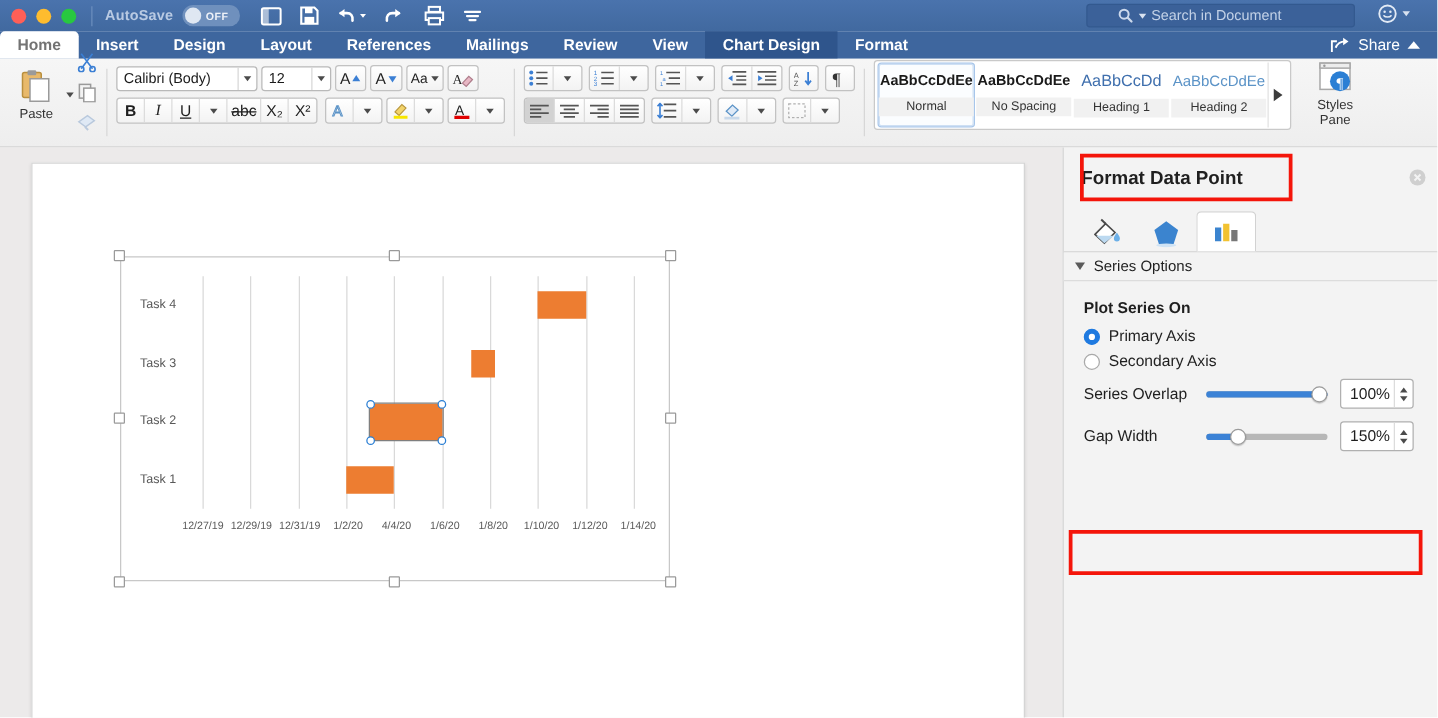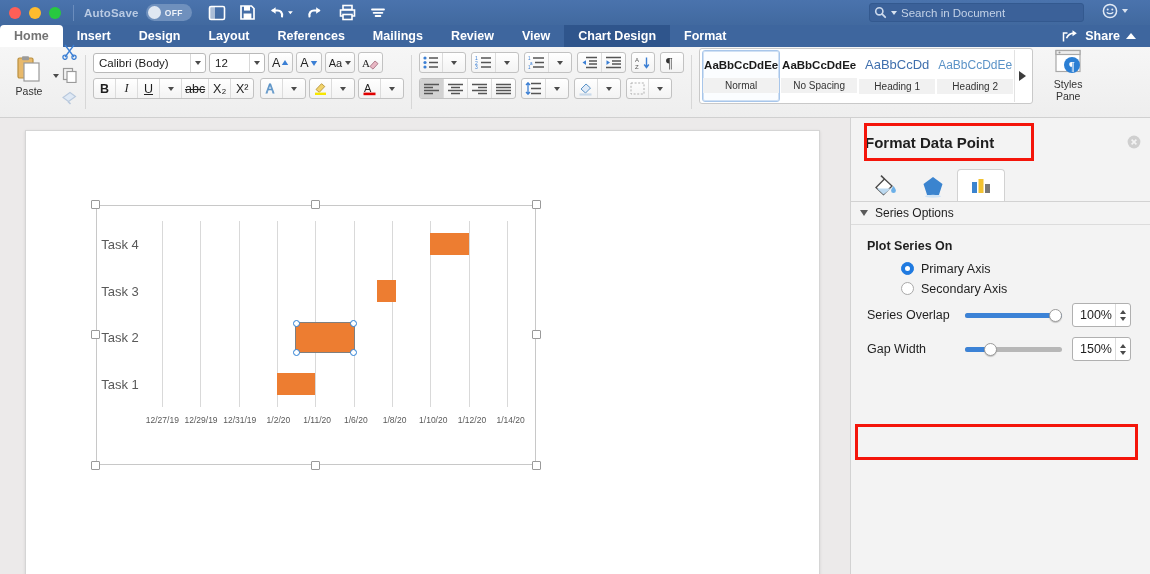--- a/index.html
+++ b/index.html
@@ -39,21 +39,21 @@
   .tbicons { display: flex; align-items: center; gap: 13px; margin-left: 16px; }
   .tbicon { cursor: default; display: flex; align-items: center; }
   .tbicon svg { display: block; }
   .doctitle {
     position: absolute; left: 0; right: 0; text-align: center;
     color: #ffffff; font-size: 13px; top: 4px; pointer-events: none;
   }
   .search-box {
     position: absolute; right: 66px; top: 3px; width: 215px; height: 19px;
     background: #3b6199; border: 1px solid #33598f; border-radius: 3px;
-    display: flex; align-items: center; padding-left: 4px; gap: 4px;
+    display: flex; align-items: center; padding-left: 24px; gap: 4px;
   }
   .search-ph { color: #c3d2e7; font-size: 11.5px; }
   .smiley-wrap {
     position: absolute; right: 22px; top: 3px; display: flex; align-items: center; gap: 4px;
   }
   .caret-d {
     width: 0; height: 0; border-left: 3.5px solid transparent;
     border-right: 3.5px solid transparent; border-top: 4px solid #d8e2f0;
   }
 
@@ -67,21 +67,21 @@
     color: #ffffff; font-size: 12.5px; font-weight: bold; cursor: default;
   }
   .tab.active {
     background: #ffffff; color: #737373; border-radius: 4px 4px 0 0;
   }
   .tab.ctx { background: #2f558c; color: #ffffff; }
   .share-wrap {
     position: absolute; right: 14px; top: 0; height: 22px;
     display: flex; align-items: center; gap: 6px;
   }
-  .share-txt { color: #ffffff; font-size: 12.5px; font-weight: bold; }
+  .share-txt { color: #ffffff; font-size: 12.5px; font-weight: normal; }
   .chev-up {
     width: 0; height: 0; border-left: 5px solid transparent;
     border-right: 5px solid transparent; border-bottom: 6px solid #ffffff;
   }
 
   
   .ribbon {
     position: absolute; top: 47px; left: 0; width: 1150px; height: 71px;
     background: linear-gradient(to bottom,#f6f6f6 0%,#eeeeee 100%);
     border-bottom: 1px solid #d0d0d0;
@@ -181,22 +181,22 @@
   }
   .handle {
     position: absolute; width: 9px; height: 9px; background: #ffffff;
     border: 1px solid #9a9a9a; border-radius: 1px; z-index: 6;
   }
   .plot {
     position: absolute; left: 47px; top: 16px; right: 10px; bottom: 58px;
   }
   .gridline { position: absolute; top: 0; bottom: 0; width: 1px; background: #d9d9d9; }
   .cat-label {
-    position: absolute; left: -44px; width: 42px; text-align: center;
-    font-size: 13px; color: #595959; transform: translateY(-50%);
+    position: absolute; left: -44px; width: 42px; text-align: right;
+    font-size: 10px; color: #595959; transform: translateY(-50%);
   }
   .bar {
     position: absolute; background: #ed7d31;
   }
   .bar.selected { outline: 1px solid #7f7f7f; }
   .bhandle {
     position: absolute; width: 7px; height: 7px; border-radius: 50%;
     background: #ffffff; border: 1.6px solid #2b7fd4; z-index: 7;
   }
   .axis-labels {
@@ -245,21 +245,21 @@
     height: 23px; display: flex; align-items: center; gap: 7px;
     padding-left: 9px; border-bottom: 1px solid #dcdcdc; background: #f3f3f3;
   }
   .tri-d {
     width: 0; height: 0; border-left: 4.5px solid transparent;
     border-right: 4.5px solid transparent; border-top: 6px solid #5a5a5a;
   }
   .section-title { font-size: 12px; color: #1f1f1f; }
   .pane-body { padding: 14px 14px 0 16px; position: relative; }
   .grp-label { font-size: 12.5px; font-weight: bold; color: #1f1f1f; margin-bottom: 9px; }
-  .radio-row { display: flex; gap: 7px; margin-bottom: 6px; margin-left: 34px; }
+  .radio-row { display: flex; align-items: center; gap: 7px; margin-bottom: 6px; }
   .radio {
     width: 13px; height: 13px; border-radius: 50%; border: 1px solid #a9a9a9;
     background: #ffffff; display: flex; align-items: center; justify-content: center;
   }
   .radio.on { background: #1f7ae0; border-color: #1f7ae0; }
   .radio.on::after {
     content: ""; width: 5px; height: 5px; border-radius: 50%; background: #ffffff;
   }
   .radio-label { font-size: 12.5px; color: #1f1f1f; }
   .slider-row {
@@ -735,21 +735,21 @@
           <div class="bhandle" style="left:calc(55% - 3.5px);top:calc(55% - 3.5px)"></div>
           <div class="bhandle" style="left:calc(40% - 3.5px);top:calc(70.5% - 3.5px)"></div>
           <div class="bhandle" style="left:calc(55% - 3.5px);top:calc(70.5% - 3.5px)"></div>
         </div>
 
         <div class="axis-labels">
           <span class="tick-label" style="left:5%">12/27/19</span>
           <span class="tick-label" style="left:15%">12/29/19</span>
           <span class="tick-label" style="left:25%">12/31/19</span>
           <span class="tick-label" style="left:35%">1/2/20</span>
-          <span class="tick-label" style="left:45%">1/11/20</span>
+          <span class="tick-label" style="left:45%">4/4/20</span>
           <span class="tick-label" style="left:55%">1/6/20</span>
           <span class="tick-label" style="left:65%">1/8/20</span>
           <span class="tick-label" style="left:75%">1/10/20</span>
           <span class="tick-label" style="left:85%">1/12/20</span>
           <span class="tick-label" style="left:95%">1/14/20</span>
         </div>
 
       </div>
 
     </div>

